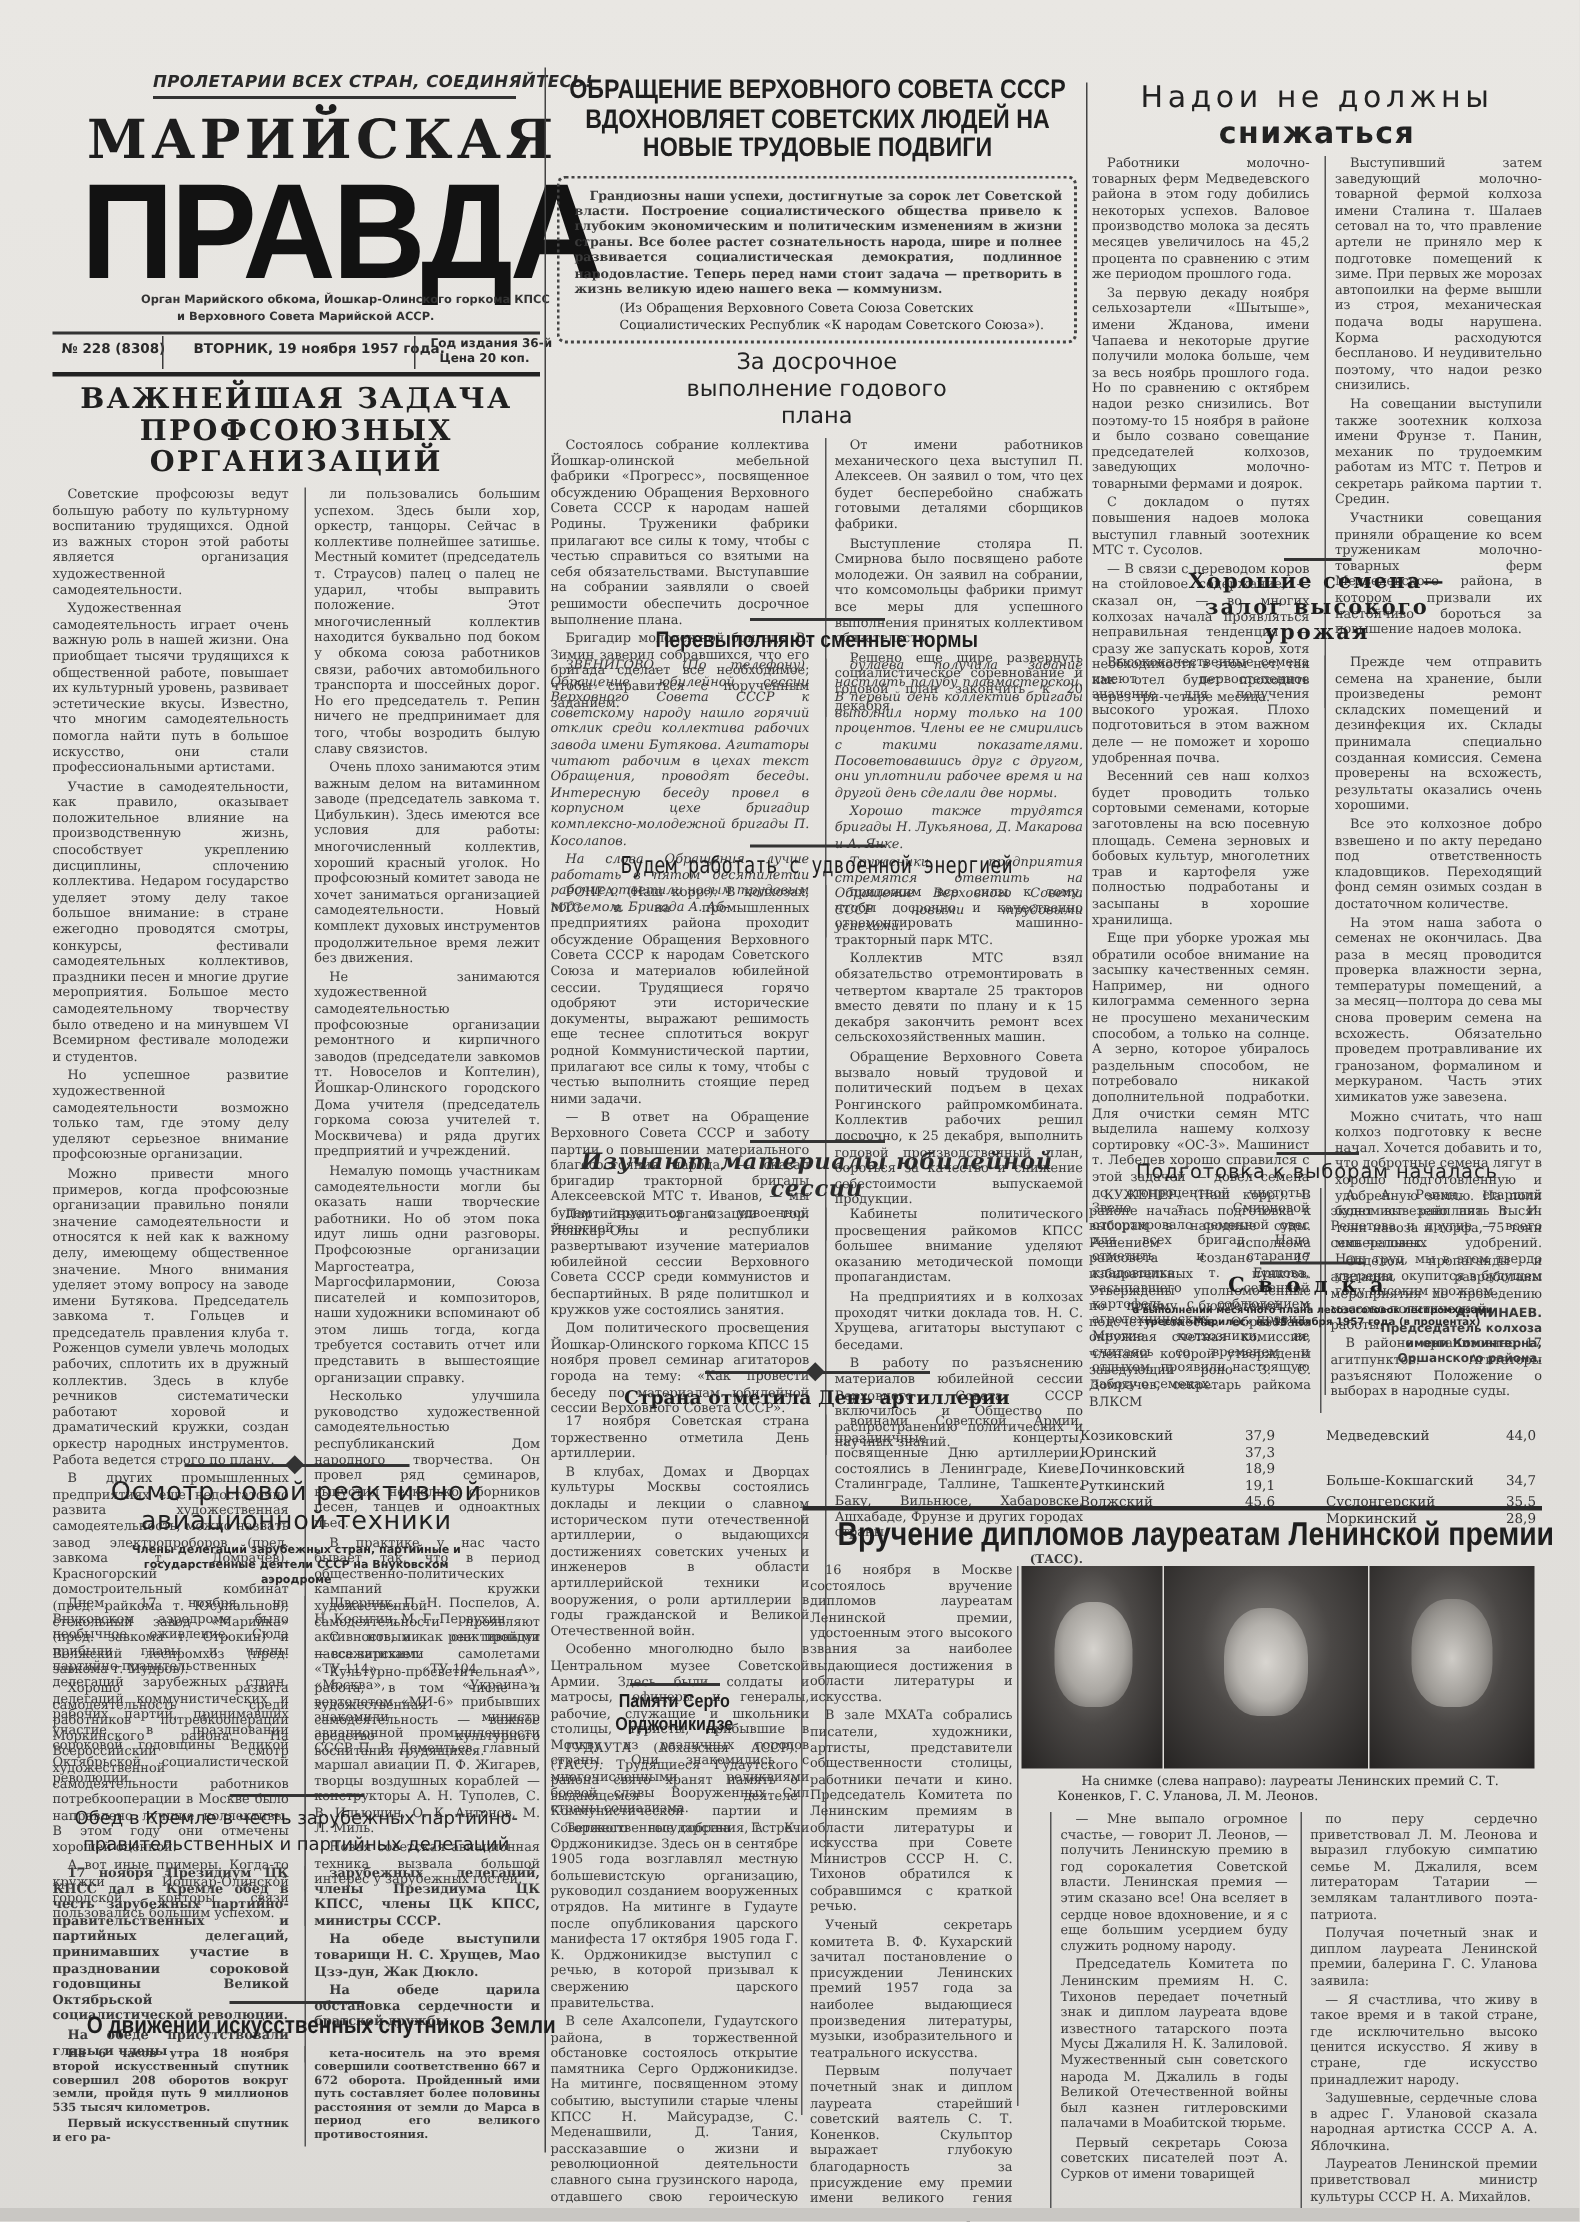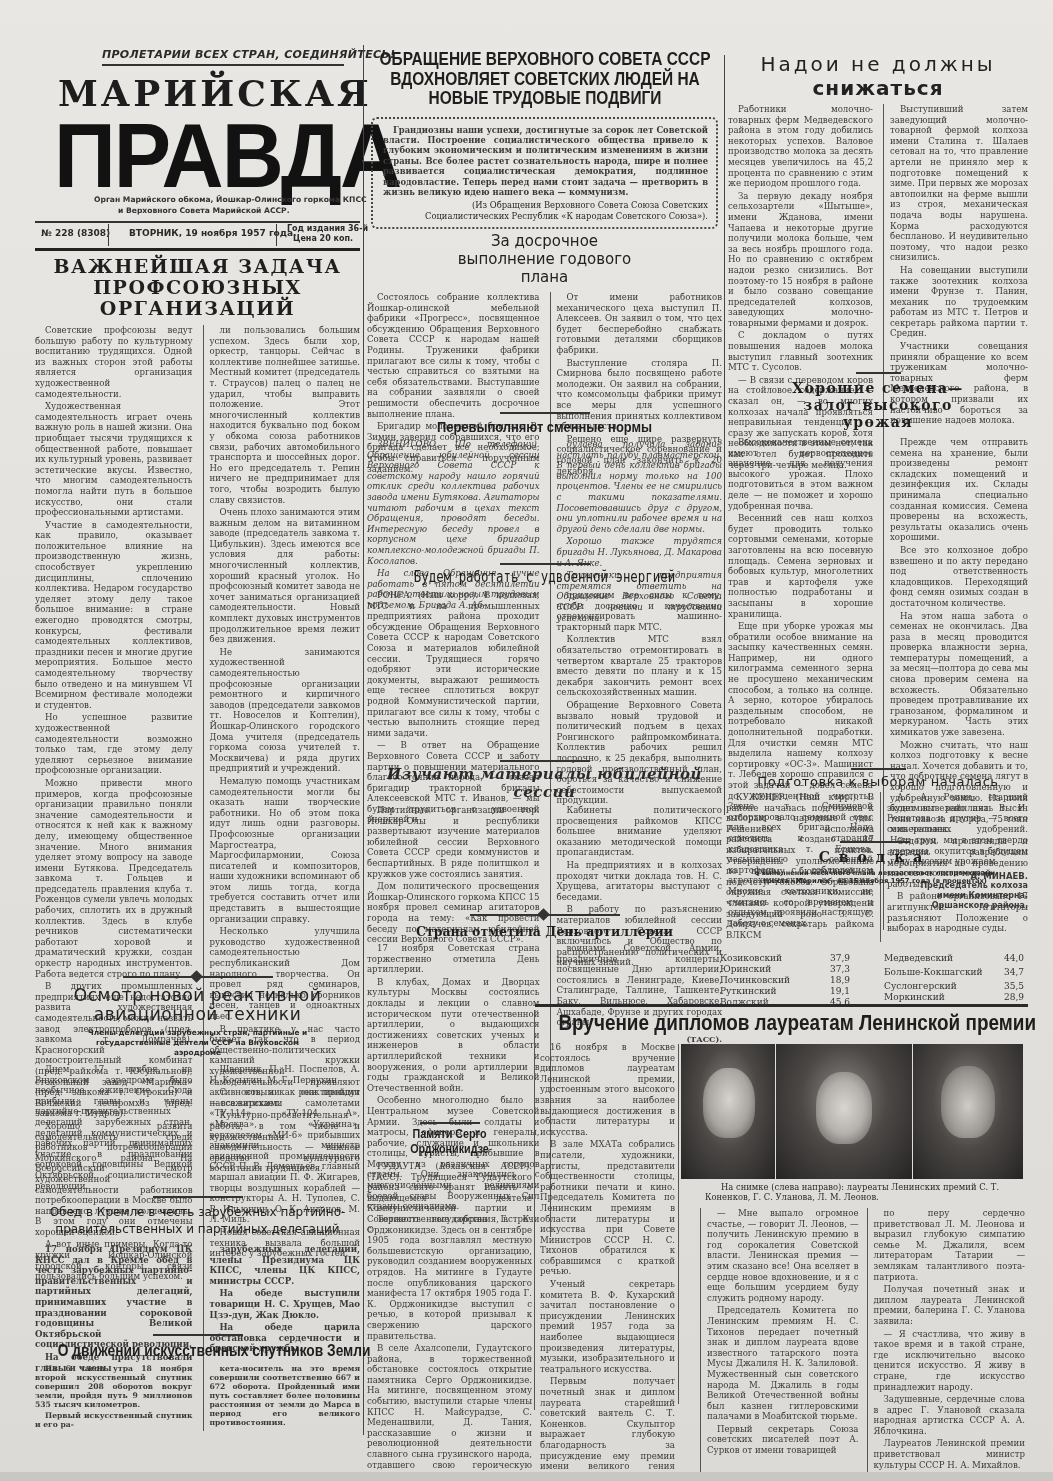--- a/index.html
+++ b/index.html
@@ -121,21 +121,21 @@
       <div class="body-text colrule" style="font-size:7.6px;line-height:9px;font-weight:bold">
         <p>кета-носитель на это время совершили соответственно 667 и 672 оборота. Пройденный ими путь составляет более половины расстояния от земли до Марса в период его великого противостояния.</p>
       </div>
     </div>
   </div>
 
   <div class="abs" style="left:367px;top:50px;width:355px;">
     <div class="h-cond" style="font-size:18px;line-height:19.5px;width:408px;margin-left:-26px">ОБРАЩЕНИЕ ВЕРХОВНОГО СОВЕТА СССР ВДОХНОВЛЯЕТ СОВЕТСКИХ ЛЮДЕЙ НА НОВЫЕ ТРУДОВЫЕ ПОДВИГИ</div>
     <div style="margin:8px 4px 0;border:2px dotted #444;border-radius:6px;padding:6px 8px 6px 10px;">
       <div class="body-text" style="font-weight:bold;font-size:8.4px;line-height:10.4px">Грандиозны наши успехи, достигнутые за сорок лет Советской власти. Построение социалистического общества привело к глубоким экономическим и политическим изменениям в жизни страны. Все более растет сознательность народа, шире и полнее развивается социалистическая демократия, подлинное народовластие. Теперь перед нами стоит задача — претворить в жизнь великую идею нашего века — коммунизм.</div>
-      <div style="font-family:'DejaVu Serif',serif;font-size:8.4px;line-height:10.4px;text-align:right;margin-top:3px;padding-left:30px">(Из Обращения Верховного Совета Союза Советских Социалистических Республик «К народам Советского Союза»).</div>
+      <div style="font-family:'DejaVu Serif',serif;font-size:8.4px;line-height:10.4px;margin-top:3px;padding-left:30px">(Из Обращения Верховного Совета Союза Советских Социалистических Республик «К народам Советского Союза»).</div>
     </div>
   </div>
 
   <div class="abs" style="left:367px;top:232px;width:355px;">
     <div class="h-sans" style="font-size:15px;line-height:18px;padding:0 80px">За досрочное выполнение годового плана</div>
     <div class="cols2" style="margin-top:6px;">
       <div class="body-text">
         <p>Состоялось собрание коллектива Йошкар-олинской мебельной фабрики «Прогресс», посвященное обсуждению Обращения Верховного Совета СССР к народам нашей Родины. Труженики фабрики прилагают все силы к тому, чтобы с честью справиться со взятыми на себя обязательствами. Выступавшие на собрании заявляли о своей решимости обеспечить досрочное выполнение плана.</p>
           <p>Бригадир молодежной бригады В. Зимин заверил собравшихся, что его бригада сделает все необходимое, чтобы справиться с порученным заданием.</p>
       </div>
@@ -307,21 +307,21 @@
       <div class="row">
           <span>Волжский</span>
           <span>45,6</span>
         </div>
     </div>
     <div style="width:140px">
       <div class="row">
           <span>Медведевский</span>
           <span>44,0</span>
         </div>
-      <div class="row" style="margin-top:3px">
+      <div class="row" style="margin-top:19px">
           <span>Больше-Кокшагский</span>
           <span>34,7</span>
         </div>
       <div class="row" style="margin-top:3px">
           <span>Суслонгерский</span>
           <span>35,5</span>
         </div>
       <div class="row">
           <span>Моркинский</span>
           <span>28,9</span>

